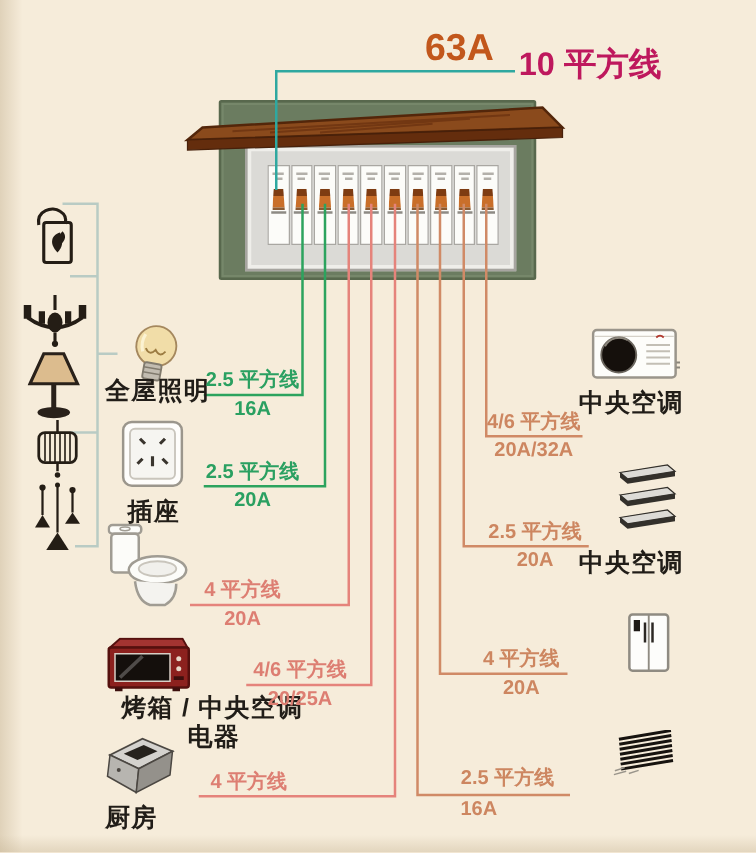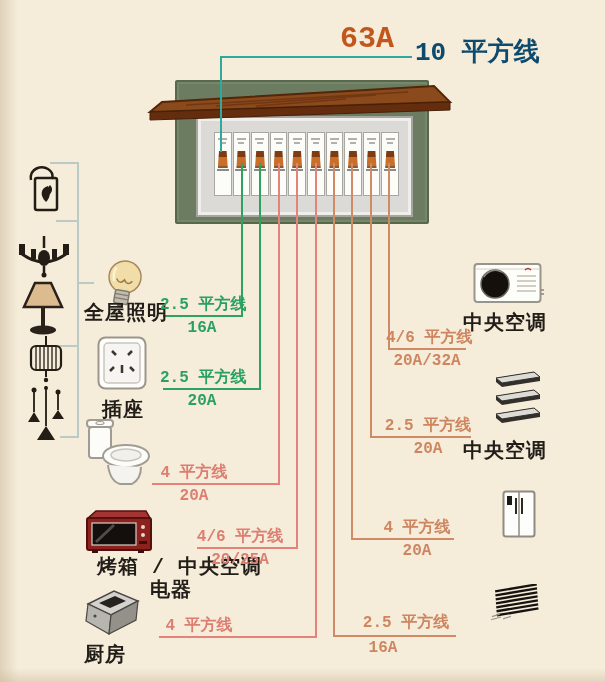--- a/index.html
+++ b/index.html
@@ -26,23 +26,23 @@
   .tbase{width:12px;height:2px;background:#8d8a84;margin-top:1px;}
   
   svg.wires{left:0;top:0;width:605px;height:682px;pointer-events:none;}
   .wire{fill:none;stroke-width:2;}
   .wire-teal{stroke:#2fa8a0;}
   .wire-green{stroke:#2ca35e;}
   .wire-pink{stroke:#e5837b;}
   .wire-salmon{stroke:#d08a66;}
   .wire-gray{stroke:#b9cbc4;}
   
-  .t{position:absolute;font-weight:bold;white-space:nowrap;font-family:Liberation Mono, monospace;}
+  .t{position:absolute;font-weight:bold;white-space:nowrap;}
   .main-amp{font-size:30px;color:#c2571c;}
-  .main-wire{font-size:26px;color:#0c4a6e;}
+  .main-wire{font-size:26px;color:#be185d;}
   .name{font-size:20px;color:#211d18;letter-spacing:1px;}
   .spec{font-size:16px;text-align:center;}
   .green{color:#2aa061;}
   .pink{color:#dd7e72;}
   .salmon{color:#cd8660;}
   .icon{position:absolute;}
 </style>
 </head>
 <body>
 

